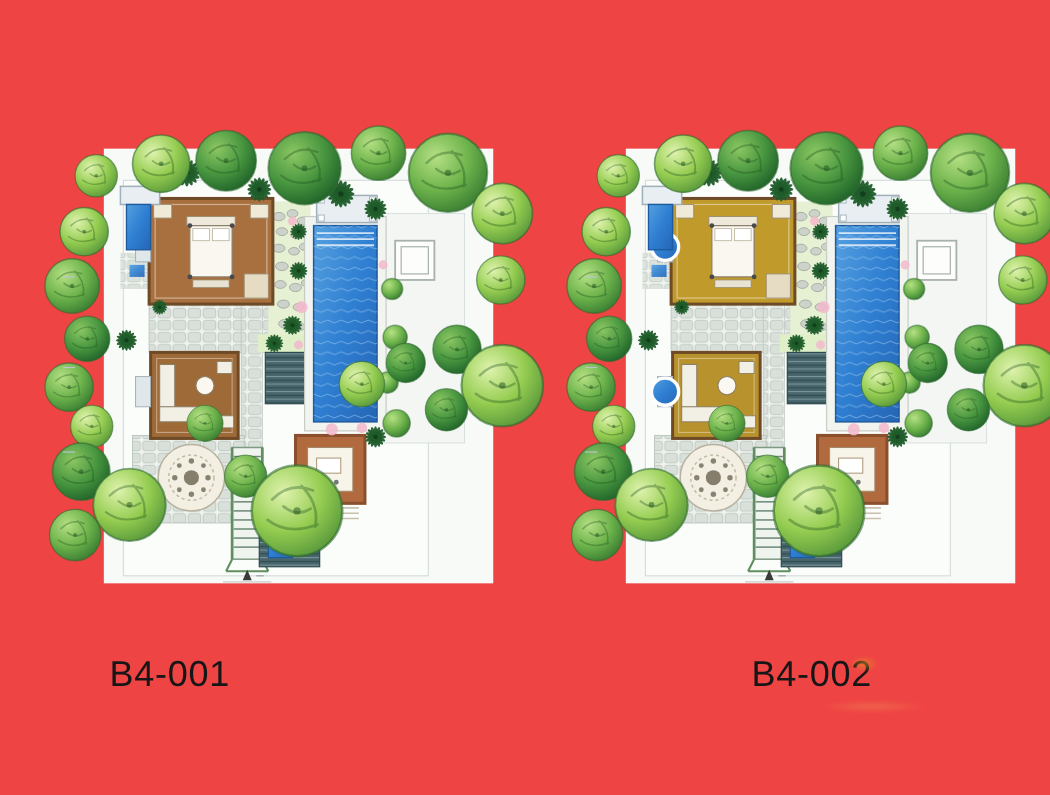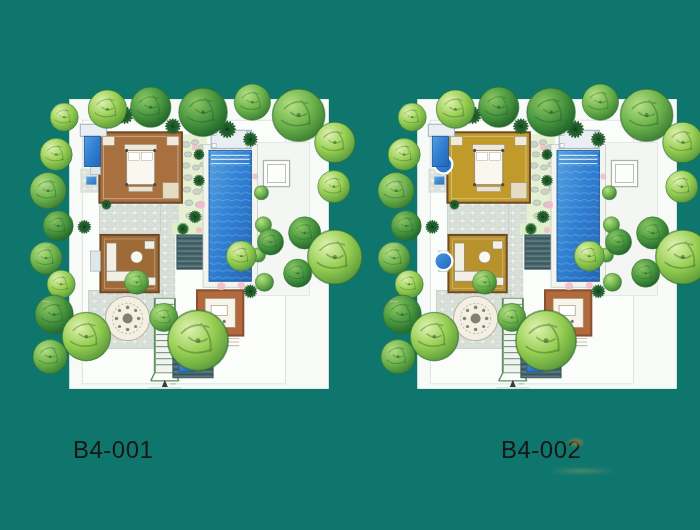--- a/index.html
+++ b/index.html
@@ -1,17 +1,17 @@
 <!DOCTYPE html>
 <html><head>
 <meta charset="utf-8">
 <style>
   html,body{margin:0;padding:0;background:#ffffff;}
   .canvas{
-    position:relative;width:700px;height:530px;background:#0f766e;
+    position:relative;width:700px;height:530px;background:#ef4444;
     overflow:hidden;font-family:"Liberation Sans",sans-serif;
   }
   figure.plan{position:absolute;top:84px;width:302px;height:322px;margin:0;
     
     --room-fill:#a8703f; --room2-fill:#9e6b38; --pavilion-fill:#b06a3e; --tub-display:none;
   }
   .plan--left{left:44px;}
   .plan--right{left:392px;}
   .plan svg{display:block;overflow:visible;}
   .plan-label{position:absolute;top:436px;font-size:24px;letter-spacing:.5px;color:#161616;}

